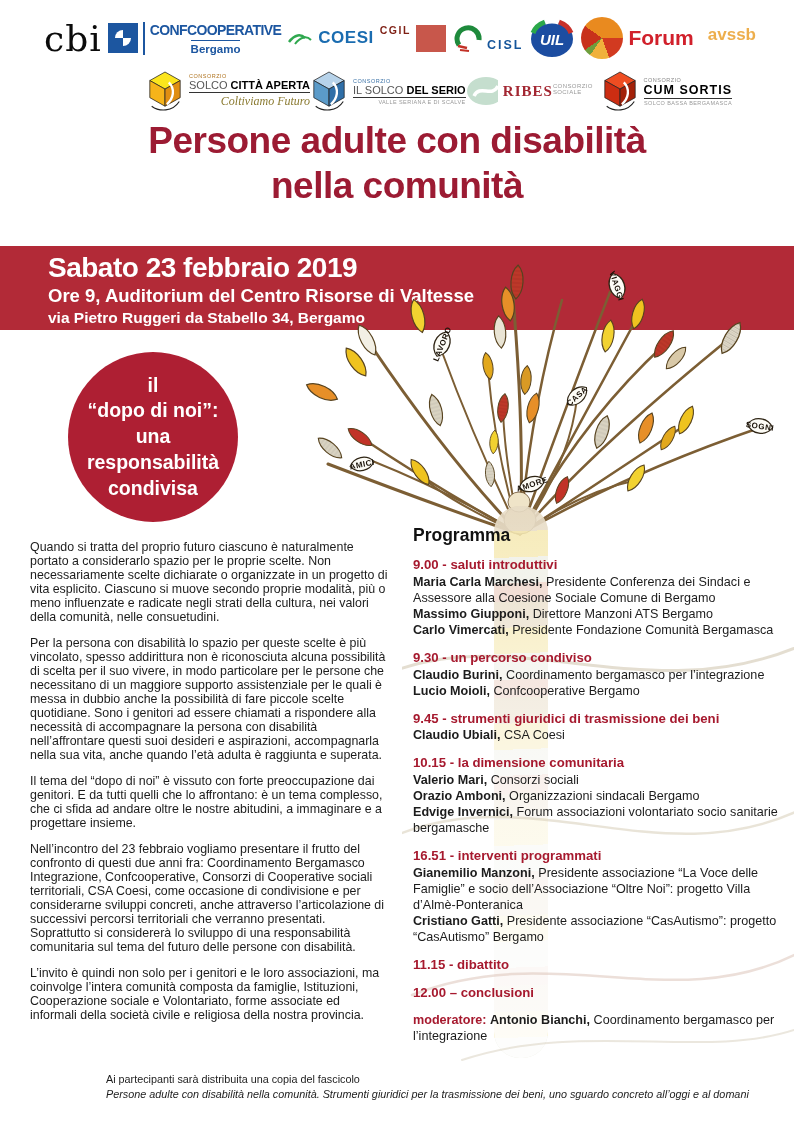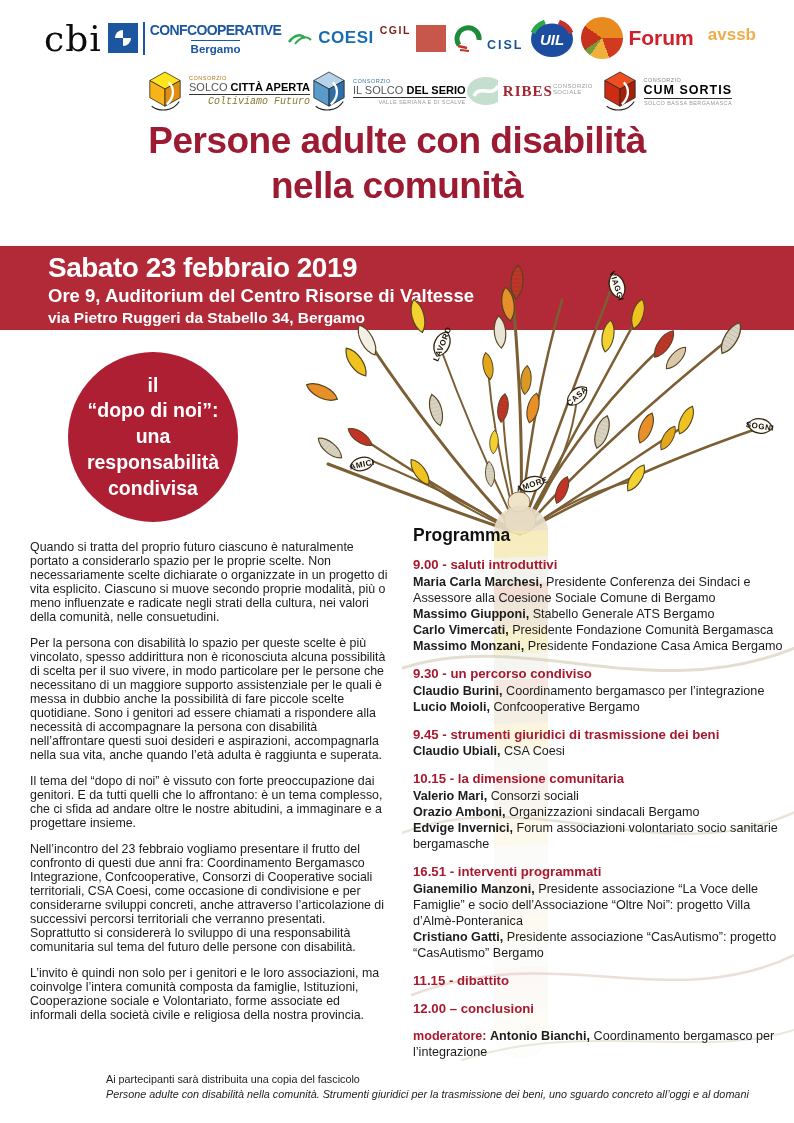--- a/index.html
+++ b/index.html
@@ -25,21 +25,21 @@
   .forum-globe { width:42px; height:42px; border-radius:50%;
       background:conic-gradient(from 20deg,#E98A1F 0 70deg,#D23A20 70deg 140deg,#F0B13C 140deg 195deg,#6E9E3C 195deg 215deg,#C8311B 215deg 285deg,#E98A1F 285deg 360deg); }
   .forum-col { display:flex; }
   .forum-title { color:#D1202B; font-weight:bold; font-size:21px; line-height:0.85; }
   .forum-sub { color:#EDAE4C; font-size:17px; font-weight:bold; margin:-2px 0 0 14px; line-height:0.9; }
   .cons-col { display:flex; flex-direction:column; }
   .cons-tiny { font-size:5.5px; letter-spacing:0.5px; color:#B07420; }
   .cons-tiny.blue { color:#3E74A8; } .cons-tiny.gray { color:#888; }
   .cons-title { font-size:11px; border-bottom:1px solid #333; padding-bottom:1px; white-space:nowrap; }
   .tl { color:#555; } .tb { font-weight:bold; color:#000; }
-  .cons-tag { font-size:10px; font-style:italic; font-family:Liberation Mono, monospace; color:#8A7A30; margin-top:1px; align-self:flex-end; }
+  .cons-tag { font-size:12px; font-style:italic; font-family:Liberation Serif, serif; color:#8A7A30; margin-top:1px; align-self:flex-end; }
   .cons-sub { font-size:5.5px; color:#999; margin-top:1px; align-self:flex-end; letter-spacing:0.4px; }
   .ribes-col { display:flex; flex-direction:row; }
   .ribes-title { font-family:"Liberation Serif", serif; font-weight:bold; font-size:15px; color:#A32732; letter-spacing:1px; }
   .ribes-sub { font-size:6px; color:#999; letter-spacing:0.4px; }
 
   
   .title { position:absolute; top:118px; left:0; width:100%; margin:0; text-align:center;
            font-size:37px; font-weight:bold; color:#9C1B33; line-height:1.22; letter-spacing:-0.5px; }
   .banner { position:absolute; top:246px; left:0; width:794px; height:84px; background:#B22A37;
             color:#fff; box-sizing:border-box; padding:6px 0 0 48px; }
@@ -320,23 +320,22 @@
     <p>Nell’incontro del 23 febbraio vogliamo presentare il frutto del confronto di questi due anni fra: Coordinamento Bergamasco Integrazione, Confcooperative, Consorzi di Cooperative sociali territoriali, CSA Coesi, come occasione di condivisione e per considerarne sviluppi concreti, anche attraverso l’articolazione di successivi percorsi territoriali che verranno presentati. Soprattutto si considererà lo sviluppo di una responsabilità comunitaria sul tema del futuro delle persone con disabilità.</p>
     <p>L’invito è quindi non solo per i genitori e le loro associazioni, ma coinvolge l’intera comunità composta da famiglie, Istituzioni, Cooperazione sociale e Volontariato, forme associate ed informali della società civile e religiosa della nostra provincia.</p>
   </div>
 
   <section class="program">
     <h2>Programma</h2>
 
     <div class="session">
       <div class="time">9.00 - saluti introduttivi</div>
       <div class="speaker"><span class="nm">Maria Carla Marchesi,</span> <span class="rl">Presidente Conferenza dei Sindaci e Assessore alla Coesione Sociale Comune di Bergamo</span></div>
-      <div class="speaker"><span class="nm">Massimo Giupponi,</span> <span class="rl">Stabello Generale ATS Bergamo</span></div>
+      <div class="speaker"><span class="nm">Massimo Giupponi,</span> <span class="rl">Direttore Manzoni ATS Bergamo</span></div>
       <div class="speaker"><span class="nm">Carlo Vimercati,</span> <span class="rl">Presidente Fondazione Comunità Bergamasca</span></div>
-      <div class="speaker"><span class="nm">Massimo Monzani,</span> <span class="rl">Presidente Fondazione Casa Amica Bergamo</span></div>
     </div>
 
     <div class="session">
       <div class="time">9.30 - un percorso condiviso</div>
       <div class="speaker"><span class="nm">Claudio Burini,</span> <span class="rl">Coordinamento bergamasco per l’integrazione</span></div>
       <div class="speaker"><span class="nm">Lucio Moioli,</span> <span class="rl">Confcooperative Bergamo</span></div>
     </div>
 
     <div class="session">
       <div class="time">9.45 - strumenti giuridici di trasmissione dei beni</div>

